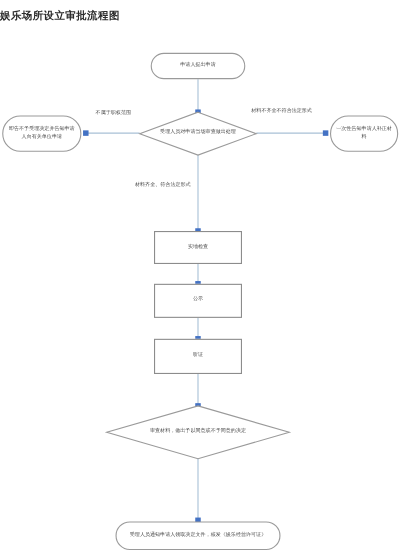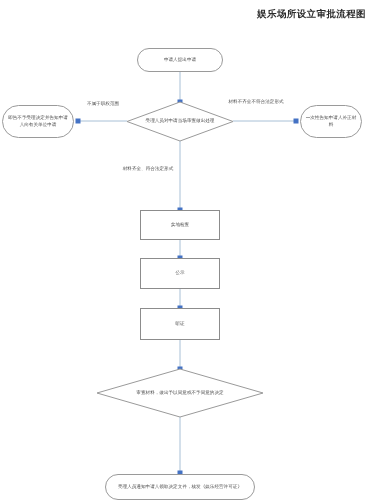--- a/index.html
+++ b/index.html
@@ -3,21 +3,21 @@
 <meta charset="utf-8">
 <style>
   html,body{margin:0;padding:0;background:#ffffff;}
   body{
     width:366px;height:500px;position:relative;overflow:hidden;
     font-family:"DejaVu Sans","Liberation Sans",sans-serif;
     color:#3a3a3a;
   }
   #canvas{position:absolute;left:0;top:0;width:366px;height:500px;}
   .title{
-    position:absolute;left:0;top:8px;width:366px;text-align:right;
+    position:absolute;left:0;top:8px;width:366px;text-align:left;
     font-size:9.5px;font-weight:bold;color:#2b2b2b;letter-spacing:.4px;
   }
   .node{
     position:absolute;box-sizing:border-box;display:flex;
     align-items:center;justify-content:center;text-align:center;
     font-size:4.6px;line-height:1.45;color:#4a4a4a;
     padding:2px 4px;background:#ffffff;
   }
   .terminator{border:1px solid #9a9a9a;border-radius:999px;}
   .process{border:1px solid #8c8c8c;}

